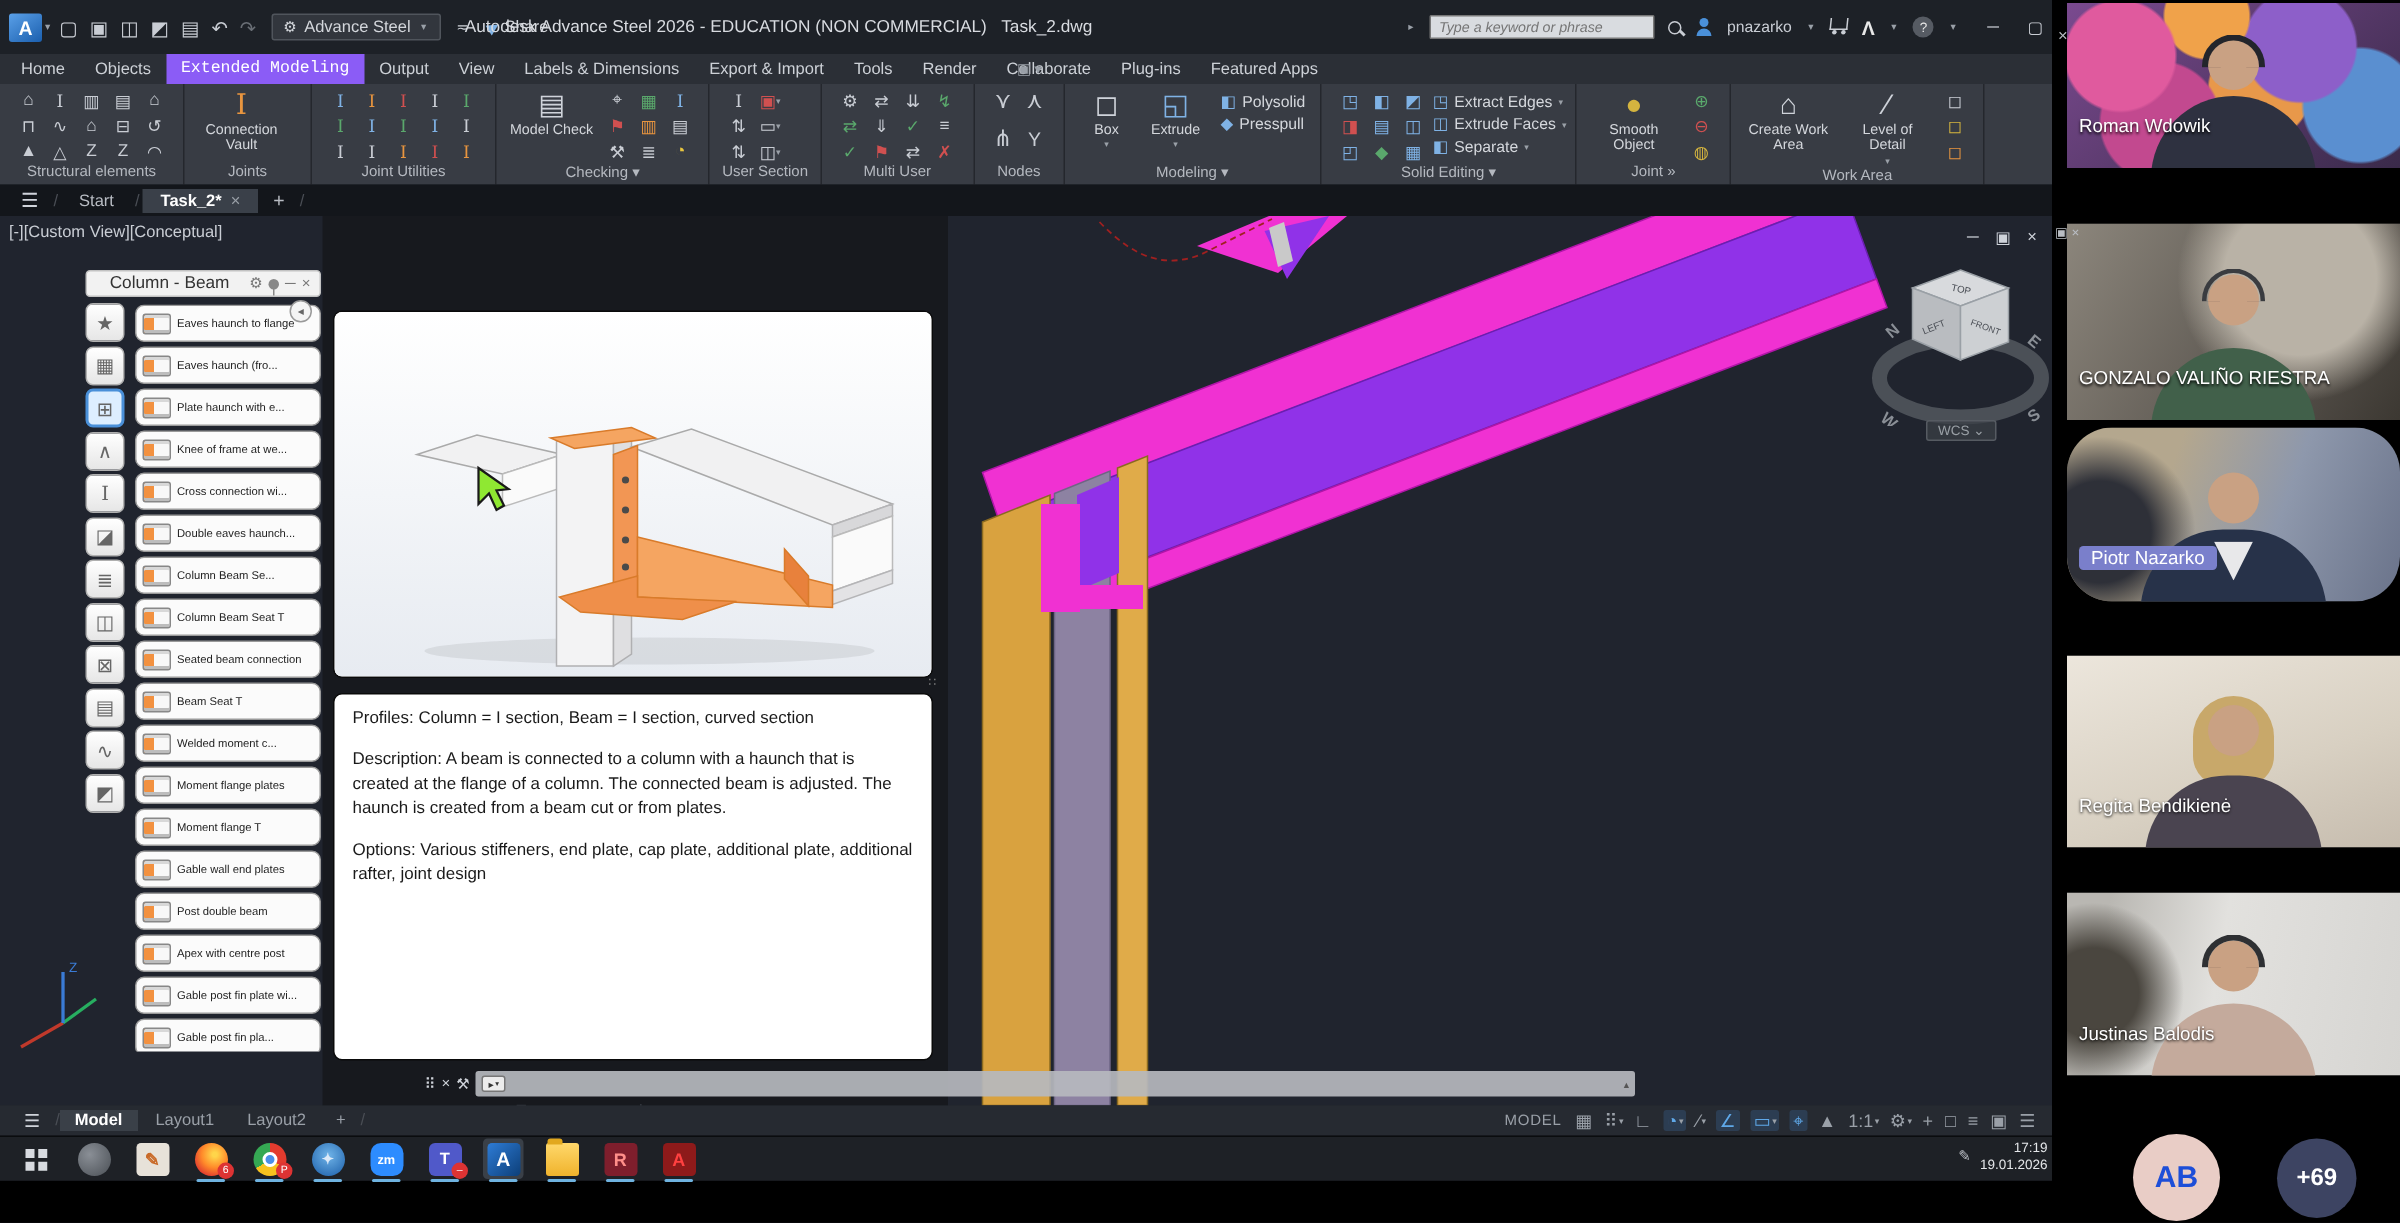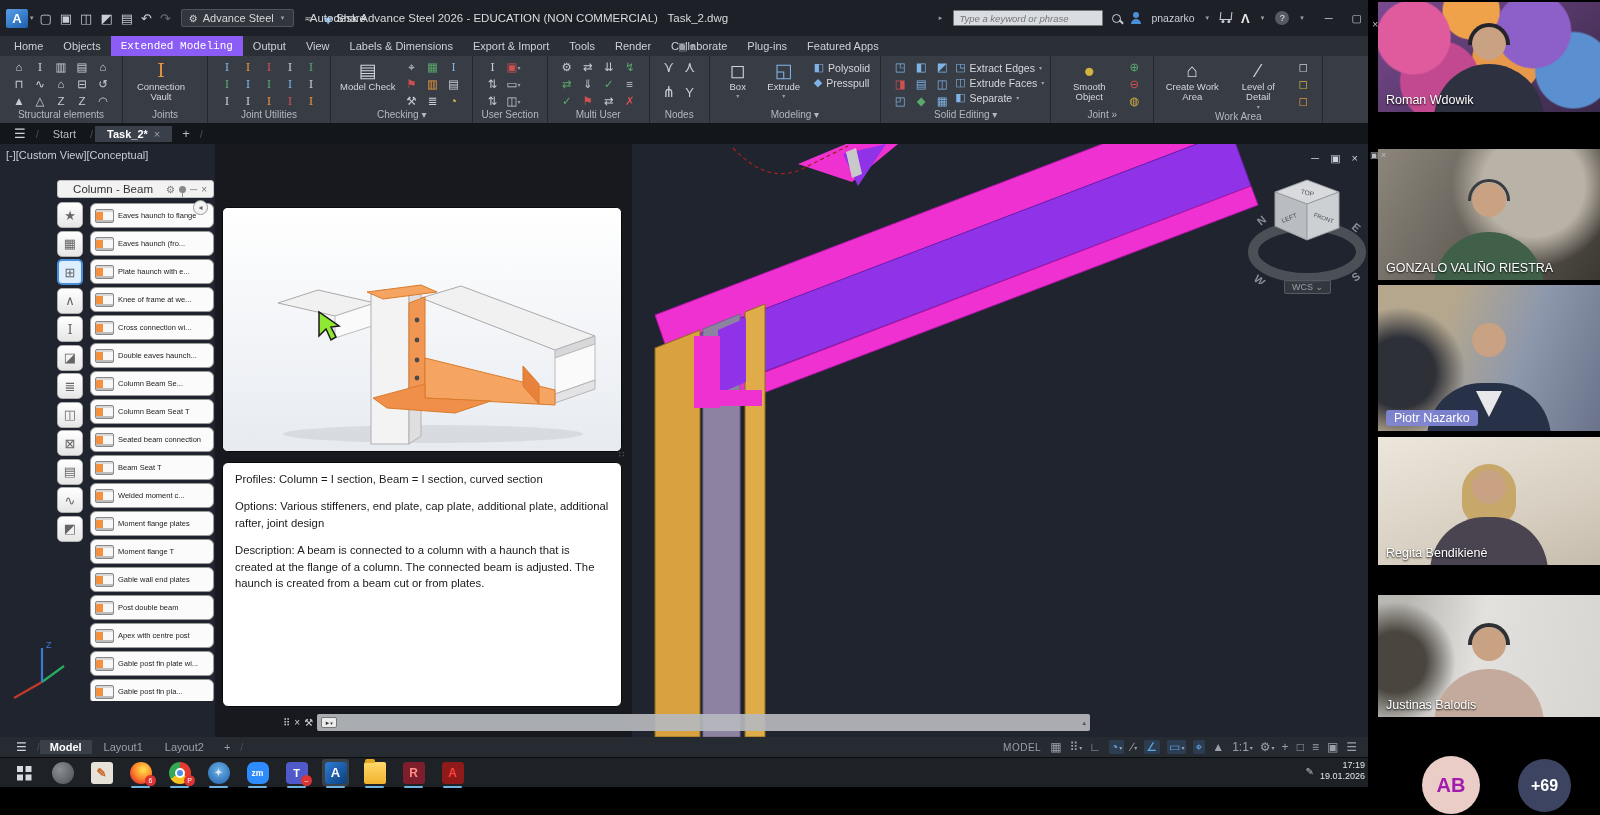--- a/index.html
+++ b/index.html
@@ -174,21 +174,21 @@
     linear-gradient(120deg,#8c867c,#55504a 70%,#3c3832);}
   .p-piotr .tile-bg{background:
     radial-gradient(circle at 10% 60%,#2e3038 0 16%,transparent 30%),
     linear-gradient(110deg,#b4a78e 0 30%,#8e98ac 62%,#6a738a);}
   .p-regita .tile-bg{background:linear-gradient(160deg,#ece6dc,#d8d0c2 60%,#c6bcae);}
   .p-justinas .tile-bg{background:
     radial-gradient(circle at 8% 55%,#4a463f 0 14%,transparent 28%),
     linear-gradient(100deg,#b9b7b2 0 12%,#e2e1de 45%,#d6d5d2);}
   .p-roman{top:2px;height:110px;}
   .p-gonzalo{top:132px;height:131px;margin-top:17px;}
-  .p-piotr{top:285px;height:146px;}
+  .p-piotr{top:285px;height:116px;border-radius:30px;}
   .p-regita{top:437px;height:128px;}
   .p-justinas{top:595px;height:122px;}
   .sil{position:absolute;inset:0;}
   .head{position:absolute;left:50%;transform:translateX(-50%);top:26%;width:34px;height:34px;border-radius:50%;background:#c9a183;}
   .body{position:absolute;left:50%;transform:translateX(-50%);bottom:-10px;width:110px;height:58px;
         border-radius:55px 55px 0 0;background:#555;}
   .hair,.headset,.shirtv{display:none;}
   .p-roman .head{top:22%;}
   .p-roman .body{background:#2e3140;}
   .p-roman .headset{display:block;position:absolute;top:19%;left:50%;transform:translateX(-50%);
@@ -199,25 +199,25 @@
   .p-piotr .body{background:#273249;width:124px;}
   .p-piotr .shirtv{display:block;position:absolute;bottom:14px;left:50%;transform:translateX(-50%);
         width:26px;height:26px;background:#e8e8ea;clip-path:polygon(50% 100%,0 0,100% 0);}
   .p-regita .hair{display:block;position:absolute;top:21%;left:50%;transform:translateX(-50%);
         width:54px;height:60px;border-radius:27px 27px 20px 20px;background:#c8a86a;}
   .p-regita .head{top:26%;}
   .p-regita .body{background:#4a4450;width:118px;}
   .p-justinas .body{background:#c4aa9c;}
   .p-justinas .headset{display:block;position:absolute;top:23%;left:50%;transform:translateX(-50%);
         width:42px;height:22px;border:4px solid #2e3033;border-bottom:none;border-radius:21px 21px 0 0;}
-  .pname{position:absolute;left:8px;bottom:5px;color:#fff;font-size:12.5px;text-shadow:0 1px 2px #000;z-index:2;}
+  .pname{position:absolute;left:8px;bottom:21px;color:#fff;font-size:12.5px;text-shadow:0 1px 2px #000;z-index:2;}
   .pname.hl{background:rgba(129,135,216,.92);padding:1px 8px;border-radius:3px;text-shadow:none;}
   #avatars{position:absolute;left:10px;top:752px;width:222px;height:63px;}
   .avatar{position:absolute;border-radius:50%;display:flex;align-items:center;justify-content:center;font-weight:bold;}
-  #av-ab{left:44px;top:4px;width:58px;height:58px;background:#e9cdc6;color:#a21caf;font-size:20px;}
+  #av-ab{left:44px;top:4px;width:58px;height:58px;background:#e9cdc6;color:#1d4ed8;font-size:20px;}
   #av-more{left:140px;top:7px;width:53px;height:53px;background:#3d4462;color:#fff;font-size:16px;}
 </style>
 </head>
 <body>
 
 <div id="stage">
   <div id="app">
 
     <div id="titlebar">
       <span class="alogo">A</span>
@@ -849,22 +849,22 @@
             <polygon points="202,150 332,182 332,197 202,190" fill="#f5a561" stroke="#d97b2a"></polygon>
             <polygon points="202,190 268,193 232,205 164,200 150,190 202,176" fill="#ef8f4a" stroke="#d97b2a"></polygon>
             <polygon points="300,158 316,176 316,196 300,178" fill="#e8813c" stroke="#d97b2a"></polygon>
 
             <polygon points="96,104 96,128 103,121 108,132 113,129 108,119 116,118" fill="#8fe832" stroke="#1a1a1a" stroke-width="1.5"></polygon>
           </svg>
         </div>
         <span class="grip">∷</span>
         <div id="descpanel" class="whitepanel">
             <p>Profiles: Column = I section, Beam = I section, curved section</p>
+            <p>Description: A beam is connected to a column with a haunch that is created at the flange of a column. The connected beam is adjusted. The haunch is created from a beam cut or from plates.</p>
             <p>Options:  Various stiffeners, end plate, cap plate, additional plate, additional rafter, joint design</p>
-            <p>Description: A beam is connected to a column with a haunch that is created at the flange of a column. The connected beam is adjusted. The haunch is created from a beam cut or from plates.</p>
           </div>
       </div>
 
       <div id="palette">
         <div id="paltitle">
           <span class="t">Column - Beam</span>
           <span class="ic">⚙</span>
           <span class="pin-icon"></span>
           <span class="ic">─</span>
           <span class="ic">×</span>

